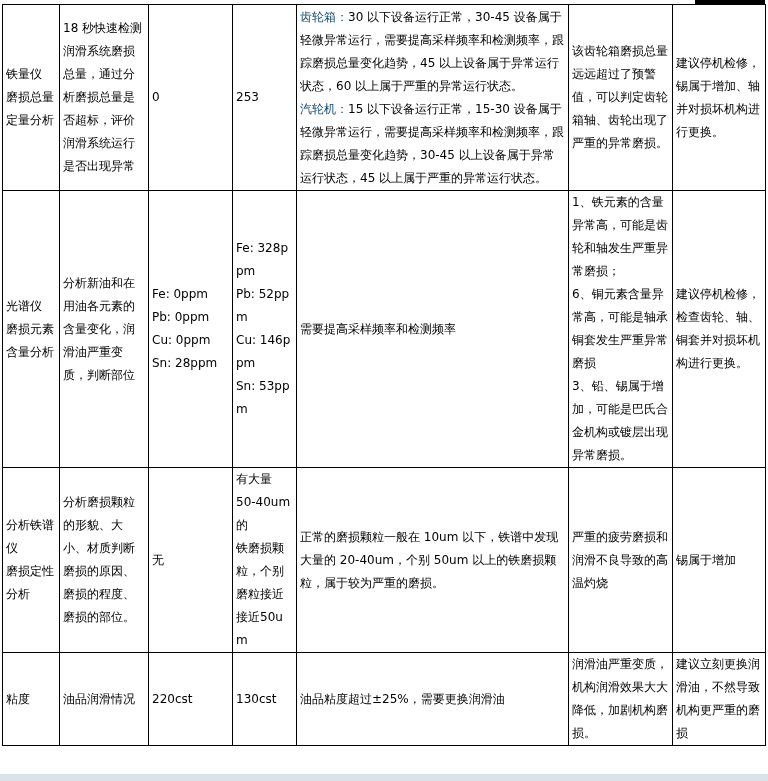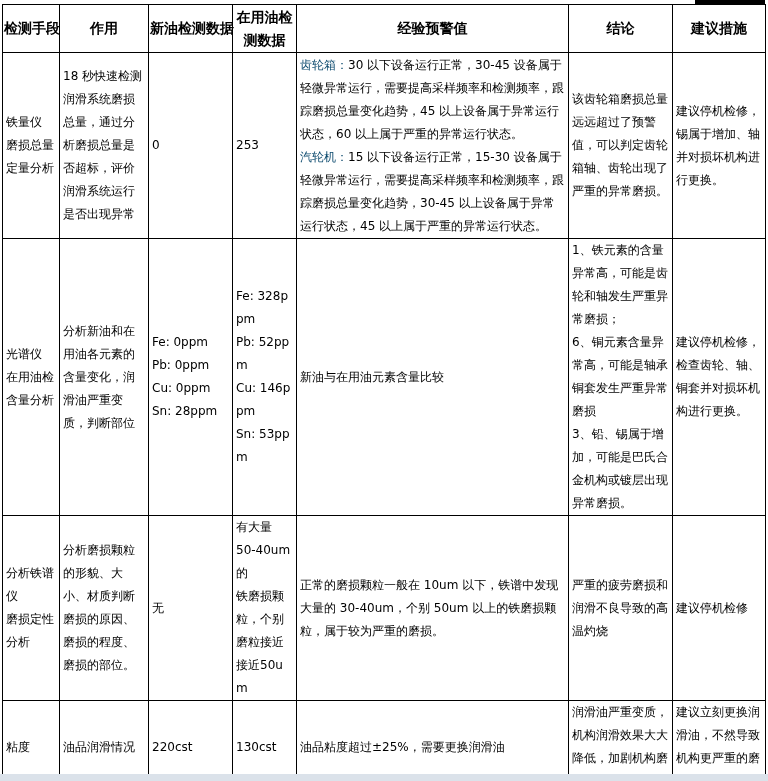--- a/index.html
+++ b/index.html
@@ -62,79 +62,69 @@
       <col style="width:57px">
         <col style="width:89px">
         <col style="width:84px">
       <col style="width:64px">
         <col style="width:272px">
         <col style="width:104px">
       <col style="width:93px">
     </colgroup>
 
     <tbody>
-        <tr class="hdr">
-      <th>检测手段</th>
-      <th>作用</th>
-      <th>新油检测数据</th>
-      <th class="pre">在用油检
-测数据</th>
-      <th>经验预警值</th>
-      <th>结论</th>
-      <th>建议措施</th>
-    </tr>
 
     <tr class="r1">
       <td class="pre">铁量仪
 磨损总量
 定量分析</td>
       <td>18 秒快速检测润滑系统磨损总量，通过分析磨损总量是否超标，评价润滑系统运行是否出现异常</td>
       <td>0</td>
       <td>253</td>
       <td>
         <div><span class="red">齿轮箱：</span><span>30 以下设备运行正常，30-45 设备属于轻微异常运行，需要提高采样频率和检测频率，跟踪磨损总量变化趋势，45 以上设备属于异常运行状态，60 以上属于严重的异常运行状态。</span></div>
         <div><span class="red">汽轮机：</span><span>15 以下设备运行正常，15-30 设备属于轻微异常运行，需要提高采样频率和检测频率，跟踪磨损总量变化趋势，30-45 以上设备属于异常运行状态，45 以上属于严重的异常运行状态。</span></div>
       </td>
       <td>该齿轮箱磨损总量远远超过了预警值，可以判定齿轮箱轴、齿轮出现了严重的异常磨损。</td>
       <td>建议停机检修，锡属于增加、轴并对损坏机构进行更换。</td>
     </tr>
 
     <tr class="r2">
       <td class="pre">光谱仪
-在用油检
+磨损元素
 含量分析</td>
       <td>分析新油和在用油各元素的含量变化，润滑油严重变质，判断部位</td>
       <td class="pre">Fe: 0ppm
 Pb: 0ppm
 Cu: 0ppm
 Sn: 28ppm</td>
       <td class="pre">Fe: 328ppm
 Pb: 52ppm
 Cu: 146ppm
 Sn: 53ppm</td>
-      <td>新油与在用油元素含量比较</td>
+      <td>需要提高采样频率和检测频率</td>
       <td>
         <div>1、铁元素的含量异常高，可能是齿轮和轴发生严重异常磨损；</div>
         <div>6、铜元素含量异常高，可能是轴承铜套发生严重异常磨损</div>
         <div>3、铅、锡属于增加，可能是巴氏合金机构或镀层出现异常磨损。</div>
       </td>
       <td>建议停机检修，检查齿轮、轴、铜套并对损坏机构进行更换。</td>
     </tr>
 
     <tr class="r3">
       <td class="pre">分析铁谱仪
 磨损定性分析</td>
       <td>分析磨损颗粒的形貌、大小、材质判断磨损的原因、磨损的程度、磨损的部位。</td>
       <td>无</td>
       <td class="pre">有大量
 50-40um的
 铁磨损颗粒，个别磨粒接近接近50um</td>
-      <td>正常的磨损颗粒一般在 10um 以下，铁谱中发现大量的 30-40um，个别 50um 以上的铁磨损颗粒，属于较为严重的磨损。</td>
+      <td>正常的磨损颗粒一般在 10um 以下，铁谱中发现大量的 20-40um，个别 50um 以上的铁磨损颗粒，属于较为严重的磨损。</td>
       <td>严重的疲劳磨损和润滑不良导致的高温灼烧</td>
-      <td>建议停机检修</td>
+      <td>锡属于增加</td>
     </tr>
 
     <tr class="r4">
       <td>粘度</td>
       <td>油品润滑情况</td>
       <td>220cst</td>
       <td>130cst</td>
       <td>油品粘度超过±25%，需要更换润滑油</td>
       <td>润滑油严重变质，机构润滑效果大大降低，加剧机构磨损。</td>
       <td>建议立刻更换润滑油，不然导致机构更严重的磨损</td>

